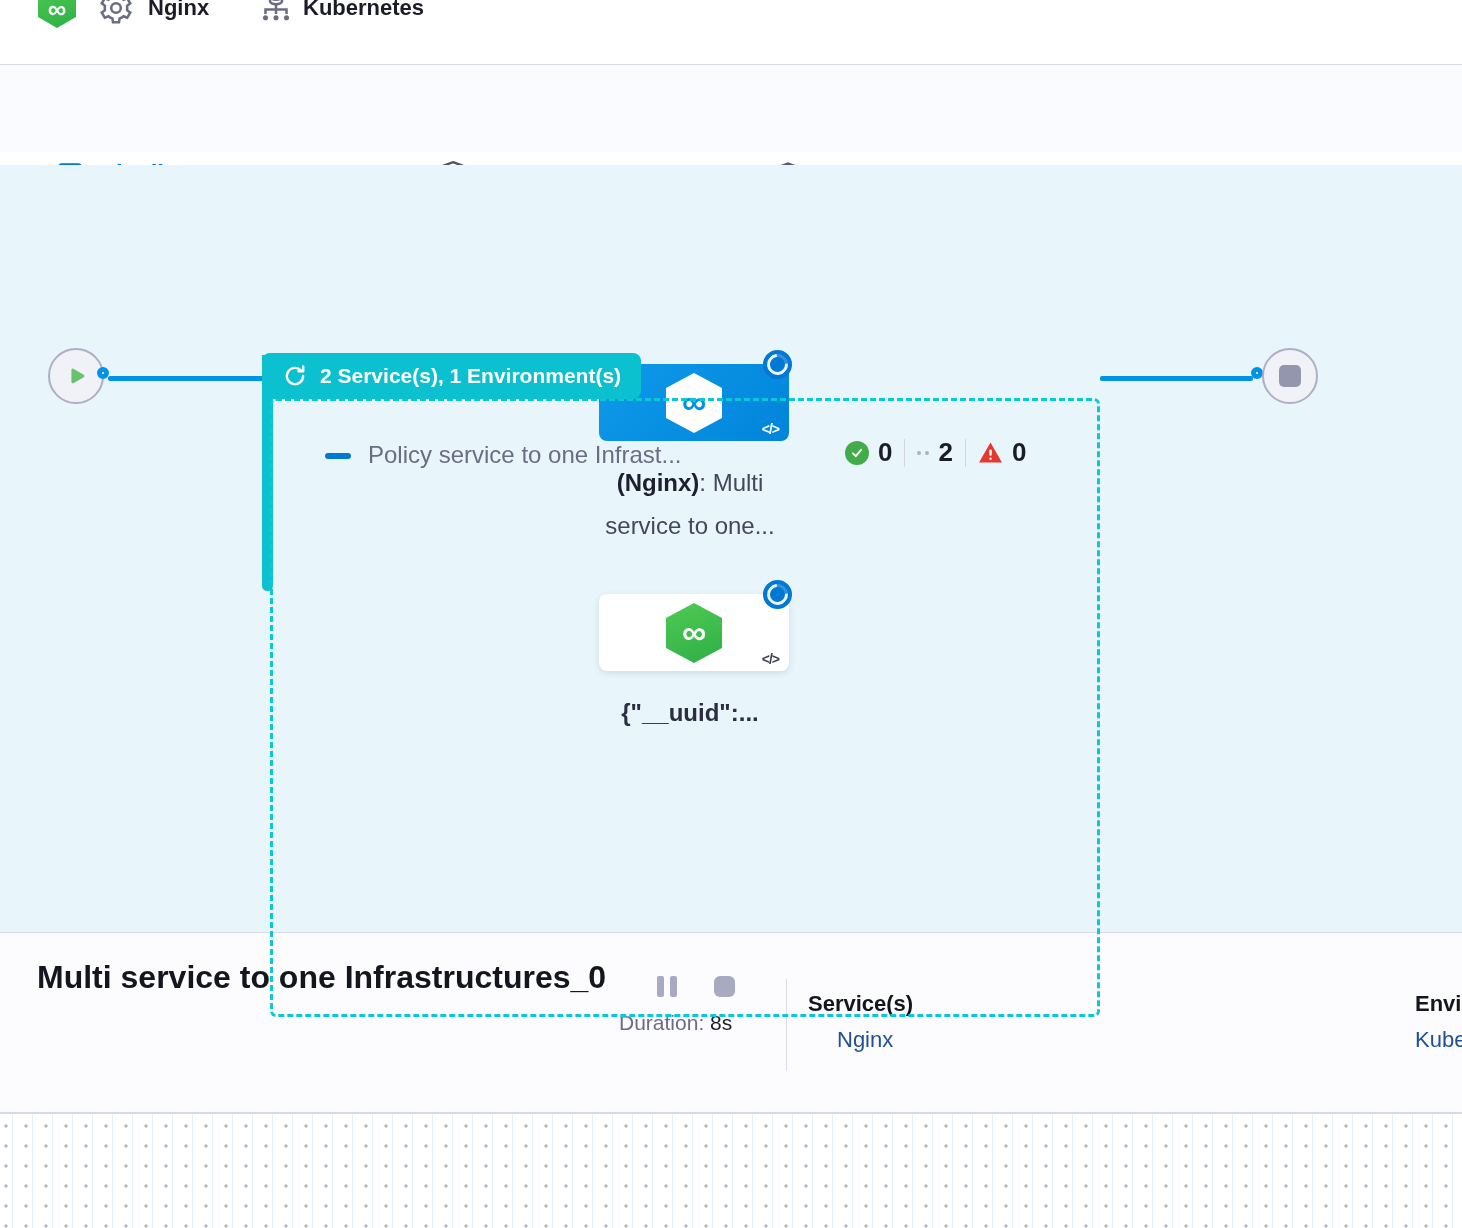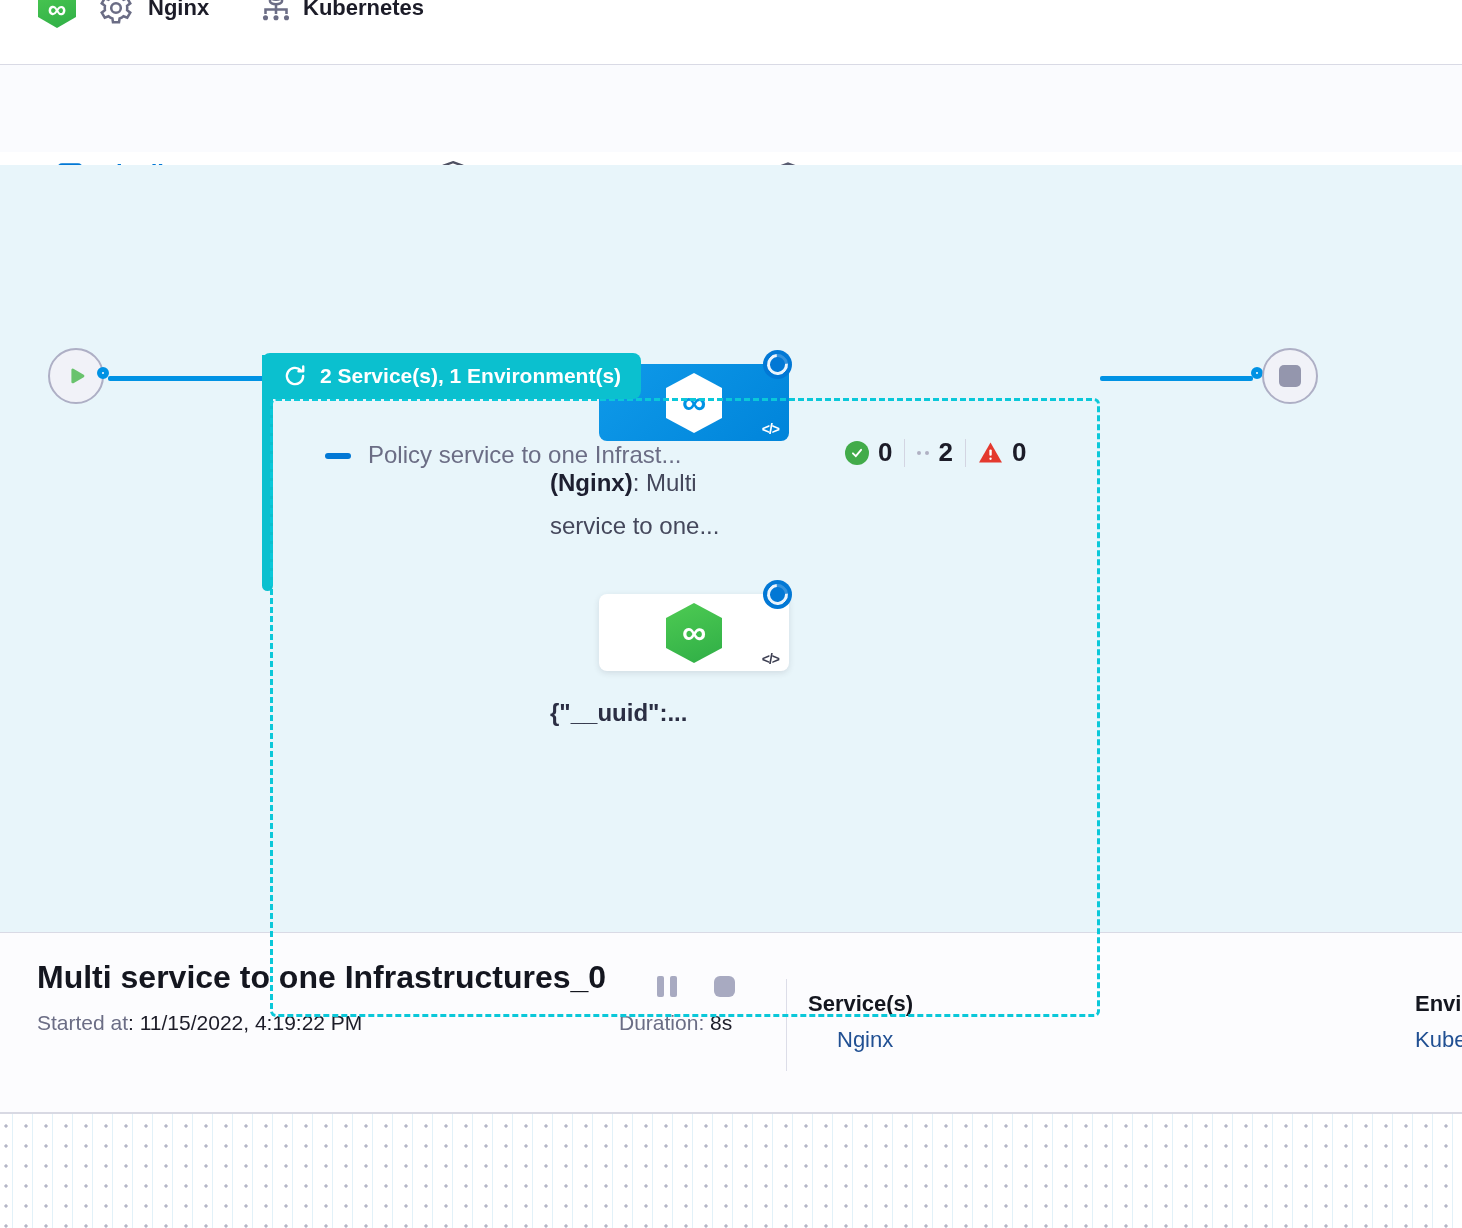--- a/index.html
+++ b/index.html
@@ -59,21 +59,21 @@
   .node-hex .inf { font-size:34px; font-weight:700; margin-top:-2px; }
   .whex .inf { color:#0092e4; }
   .ghex .inf { color:#fff; }
   .code-glyph { position:absolute; right:10px; bottom:4px; font-size:14px; font-weight:700; letter-spacing:-1px; }
   .code-glyph.w { color:#fff; } .code-glyph.d { color:#3d3f52; }
 
   .spinner { position:absolute; width:29px; height:29px; border-radius:50%; background:#0278d5; z-index:3; }
   .spinner::after { content:''; position:absolute; inset:4px; border-radius:50%;
     border:3px solid rgba(255,255,255,.92); border-top-color:rgba(255,255,255,.2); transform:rotate(40deg); }
 
-  .node-label { position:absolute; width:280px; text-align:left; font-size:24px; line-height:43px; color:#44475b; }
+  .node-label { position:absolute; width:280px; text-align:center; font-size:24px; line-height:43px; color:#44475b; }
   .node-label b { color:#1d1f30; font-weight:700; }
 
   
   .footer { position:absolute; top:932px; left:0; width:1462px; height:180px; background:#fcfcfe; border-top:1px solid #d9dae5; }
   .f-title { position:absolute; left:37px; top:26px; font-size:32px; font-weight:700; color:#14161f; }
   .f-meta { position:absolute; left:37px; top:78px; font-size:21px; color:#1c1c28; }
   .gray { color:#6b6d85; }
   .pause-ic { position:absolute; left:657px; top:43px; display:flex; gap:6px; }
   .pause-ic i { width:7px; height:21px; background:#a8aac1; border-radius:2px; }
   .stop-ic { position:absolute; left:714px; top:43px; width:21px; height:21px; background:#a8aac1; border-radius:6px; }
@@ -215,23 +215,20 @@
 
     <div class="h-line" style="left:1100px; top:211px; width:153px"></div>
     <div class="conn-dot" style="left:1251px; top:202px"></div>
     <div class="exec-circle" style="left:1262px; top:183px">
       <div class="stop-square"></div>
     </div>
   </div>
 
   <div class="footer">
     <div class="f-title">Multi service to one Infrastructures_0</div>
-    <div class="f-meta">
-      <span class="gray">Started at</span><span>: 11/15/2022, 4:19:22 PM</span>
-    </div>
     <div class="pause-ic">
         <i></i>
         <i></i>
       </div>
     <div class="stop-ic"></div>
     <div class="f-duration">
       <span class="gray">Duration:</span><span> 8s</span>
     </div>
     <div class="f-vdiv"></div>
     <span class="f-col-label" style="left:808px">Service(s)</span>

